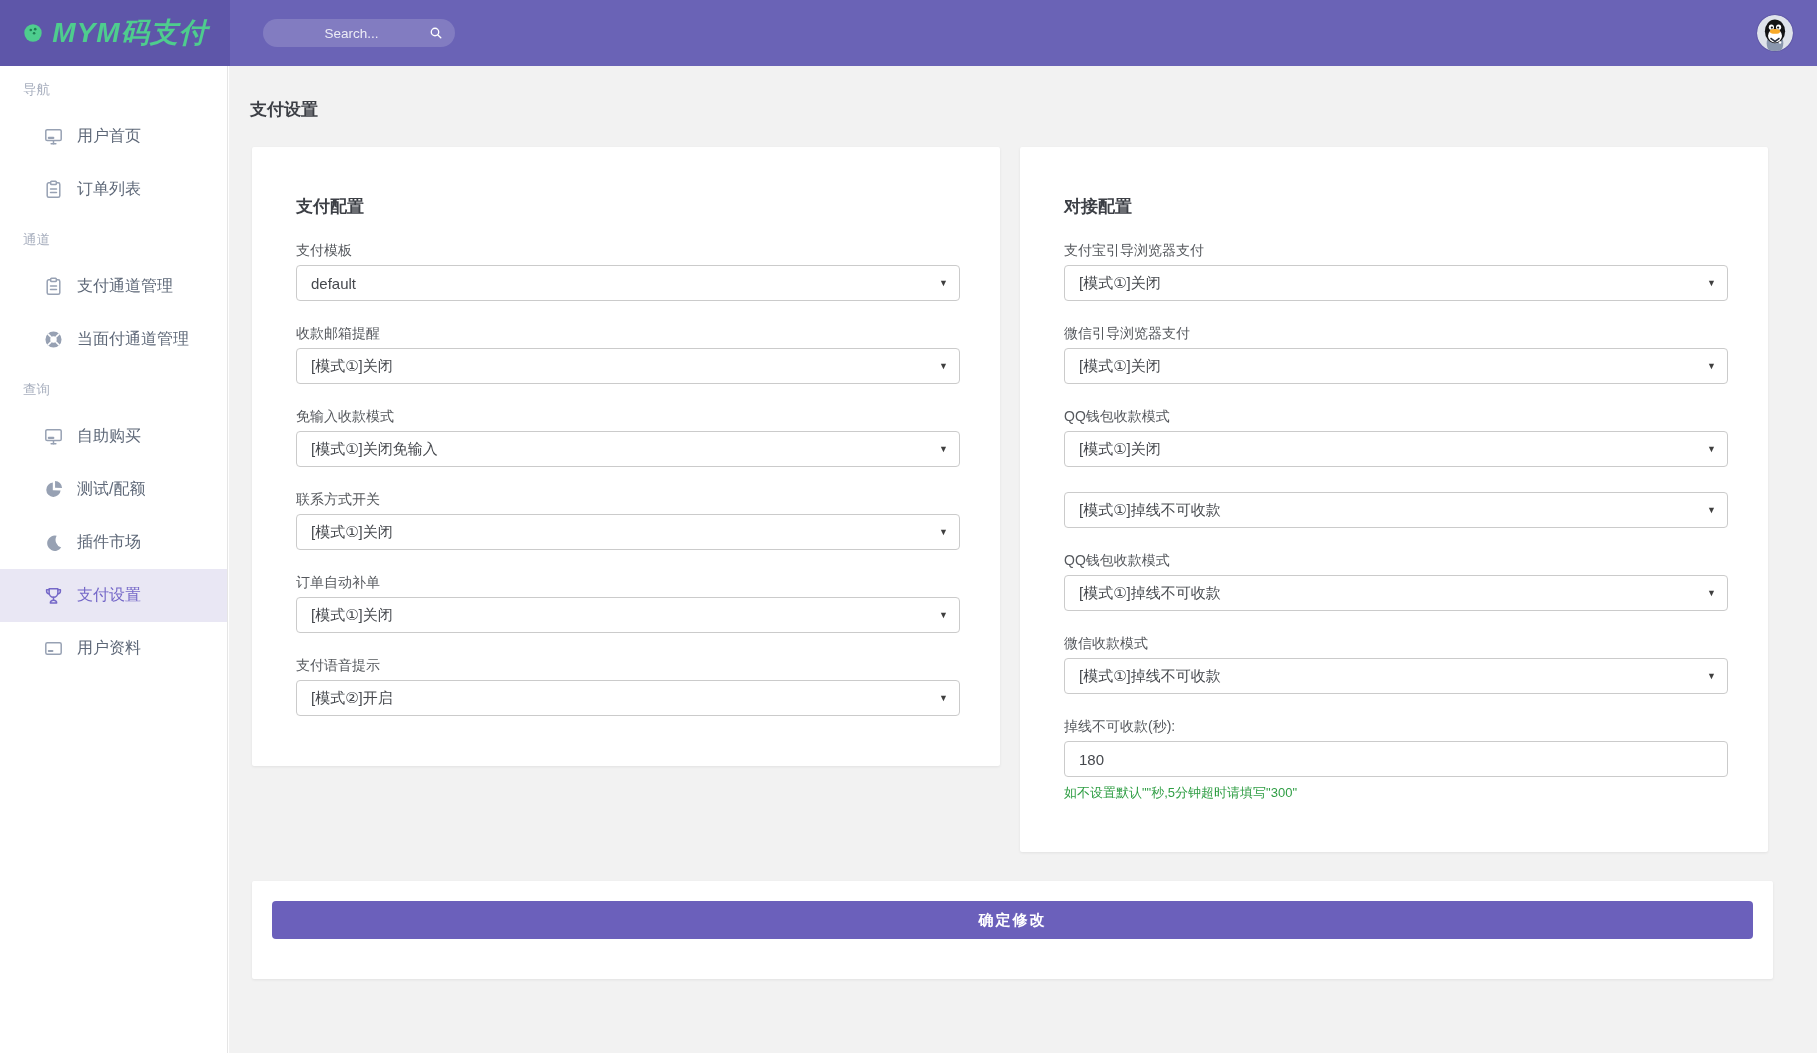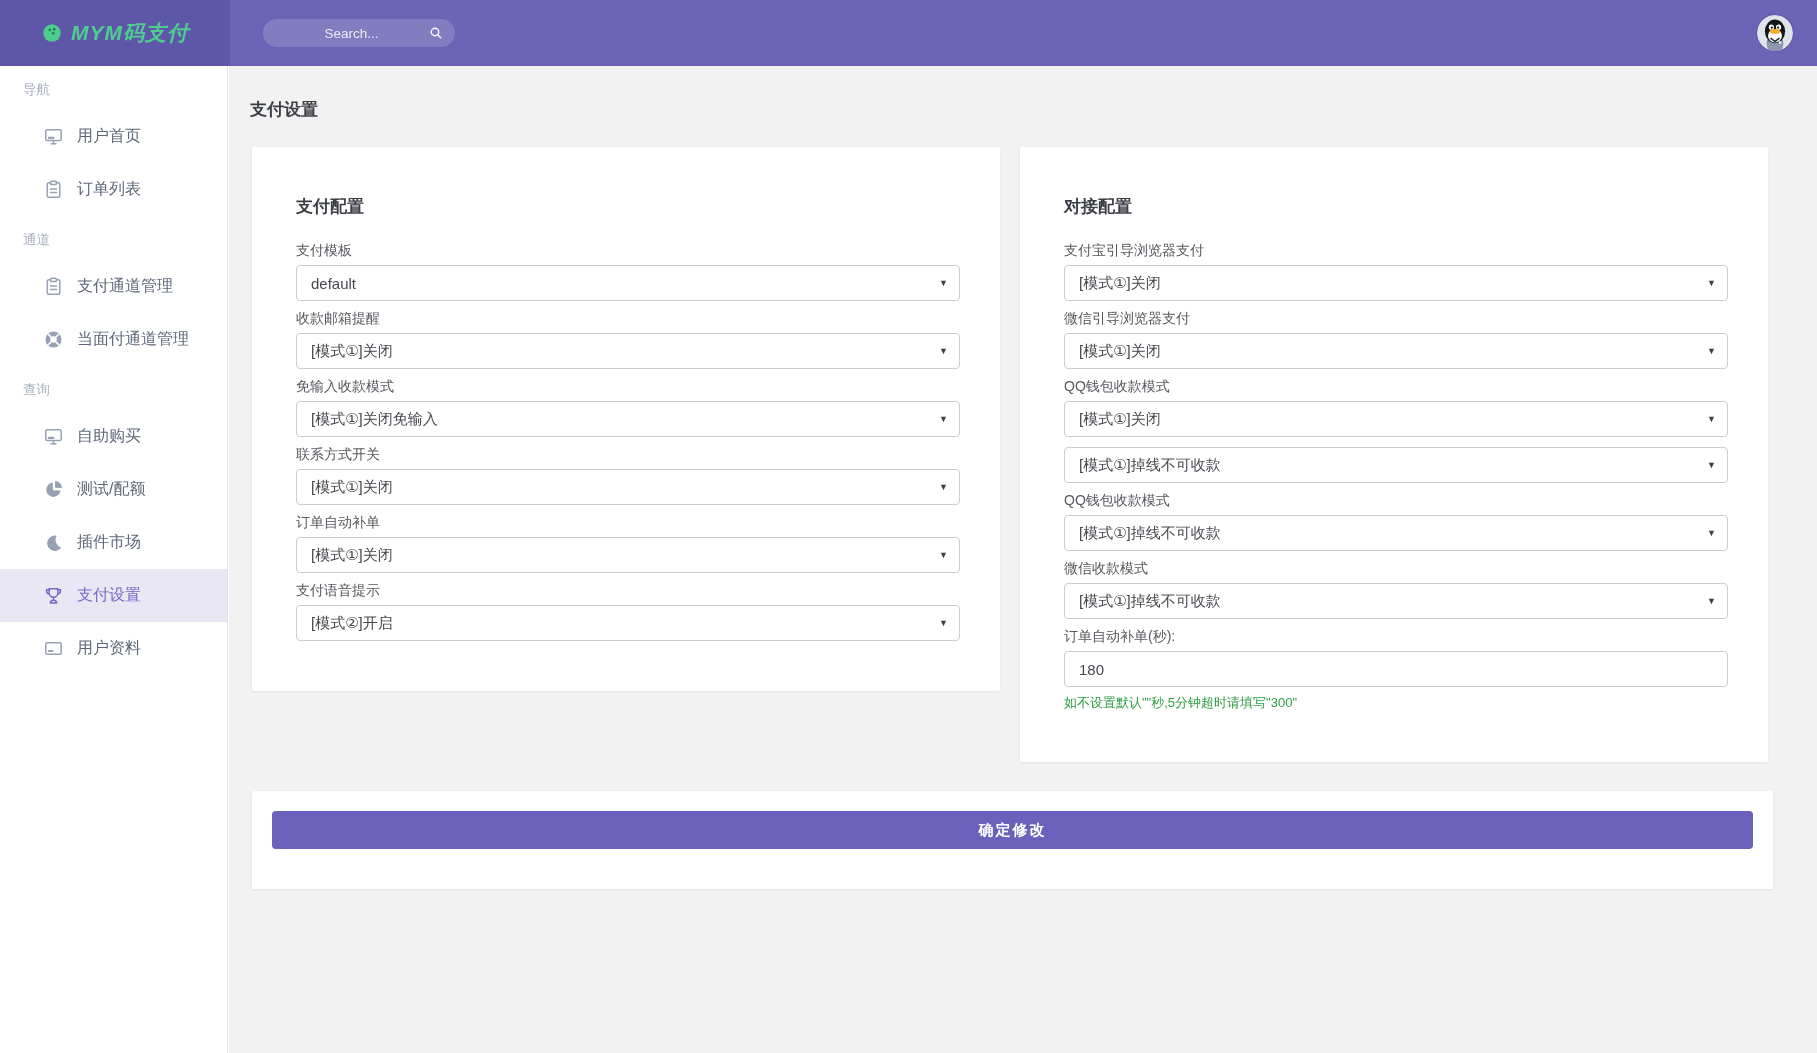--- a/index.html
+++ b/index.html
@@ -3,42 +3,42 @@
 <meta charset="utf-8">
 <style>
   * { margin:0; padding:0; box-sizing:border-box; }
   html,body { background:#fff; }
   body { font-family:"Liberation Sans","DejaVu Sans",sans-serif; }
   .app { position:relative; width:1817px; height:1053px; overflow:hidden; background:#fff; }
 
   
   .topbar { position:absolute; top:0; left:0; width:1817px; height:66px; background:#6a63b6; z-index:5; display:flex; align-items:center; }
   .brand { width:230px; height:66px; background:#5e56a9; display:flex; align-items:center; justify-content:center; gap:8px; flex:none; }
-  .brand-text { color:#4ecd8e; font-size:21px; font-weight:bold; font-style:italic; letter-spacing:1px; }
+  .brand-text { color:#4ecd8e; font-size:28px; font-weight:bold; font-style:italic; letter-spacing:1px; }
   .search-pill { position:relative; margin-left:33px; width:192px; height:28px; border-radius:14px; background:rgba(255,255,255,0.16); display:flex; align-items:center; }
   .search-pill input { background:transparent; border:none; outline:none; color:#fff; font-size:13.5px; padding:0 34px 0 19px; width:100%; font-family:inherit;text-align:center; }
   .search-pill input::placeholder { color:rgba(255,255,255,0.85); }
   .search-ico { position:absolute; right:11px; top:6px; width:16px; height:16px; }
   .avatar { position:absolute; right:24px; top:15px; width:36px; height:36px; border-radius:50%; overflow:hidden; cursor:pointer; box-shadow:0 0 0 1px rgba(0,0,0,0.08); }
 
   
   .sidebar { position:absolute; top:66px; left:0; width:228px; height:987px; background:#fff; border-right:1px solid #e5e5e5; z-index:4; }
   .side-section { margin:10px 0 6px; padding-left:23px; height:28px; line-height:28px; font-size:13.5px; color:#a9b0bf; }
   .side-item { display:flex; align-items:center; height:53px; padding-left:43px; font-size:16px; color:#5e6878; cursor:pointer; }
   .side-item .ico { width:21px; height:21px; margin-right:13px; color:#97a1b3; flex:none; }
   .side-item.active { background:#e9e7f4; color:#7568c8; }
   .side-item.active .ico { color:#7568c8; }
 
   
   .main { position:absolute; top:66px; left:229px; width:1588px; height:987px; background:#f2f2f2; }
   .page-title { margin:32px 0 0 21px; font-size:17px; color:#3c3f45; }
   .cards-row { display:flex; align-items:flex-start; gap:20px; margin:26px 0 0 23px; }
   .card { width:748px; background:#fff; border-radius:2px; box-shadow:0 1px 3px rgba(0,0,0,0.07); padding:48px 40px 50px 44px; }
   .card-title { font-size:17px; color:#3c3f45; margin-bottom:25px; }
-  .field { margin-bottom:10px; }
+  .field { margin-bottom:25px; }
   .field:last-child { margin-bottom:0; }
   .field-label { font-size:14px; line-height:14px; color:#55585d; margin-bottom:8px; }
   .select { position:relative; height:36px; border:1px solid #cbcbcb; border-radius:4px; background:#fff; display:flex; align-items:center; padding:0 28px 0 14px; font-size:15px; color:#45484d; cursor:pointer; }
   .caret { position:absolute; right:11px; top:50%; transform:translateY(-50%); font-size:9px; color:#3f3f3f; }
   .text-input { width:100%; height:36px; border:1px solid #cbcbcb; border-radius:4px; padding:8px 14px; font-size:15px; color:#45484d; font-family:inherit; outline:none; background:#fff; }
   .hint { margin-top:7px; font-size:13px; color:#2f9e44; }
 
   .bottom-card { margin:29px 0 0 23px; width:1521px; height:98px; background:#fff; border-radius:2px; box-shadow:0 1px 3px rgba(0,0,0,0.07); padding:20px; }
   .submit-btn { display:block; width:100%; height:38px; background:#6b60bb; color:#fff; border:none; border-radius:4px; font-size:15px; font-weight:bold; letter-spacing:2px; cursor:pointer; font-family:inherit; }
 
@@ -286,21 +286,21 @@
           </div>
         </div>
         <div class="field">
           <div class="field-label">微信收款模式</div>
           <div class="select">
             <span>[模式①]掉线不可收款</span>
             <span class="caret">▼</span>
           </div>
         </div>
         <div class="field">
-          <div class="field-label">订单自动补单(秒):</div>
+          <div class="field-label">掉线不可收款(秒):</div>
           <input class="text-input" type="text" value="180" style="">
           <div class="hint">如不设置默认""秒,5分钟超时请填写"300"</div>
         </div>
       </section>
     </div>
 
     <div class="bottom-card">
       <button class="submit-btn">确定修改</button>
     </div>
   </main>

